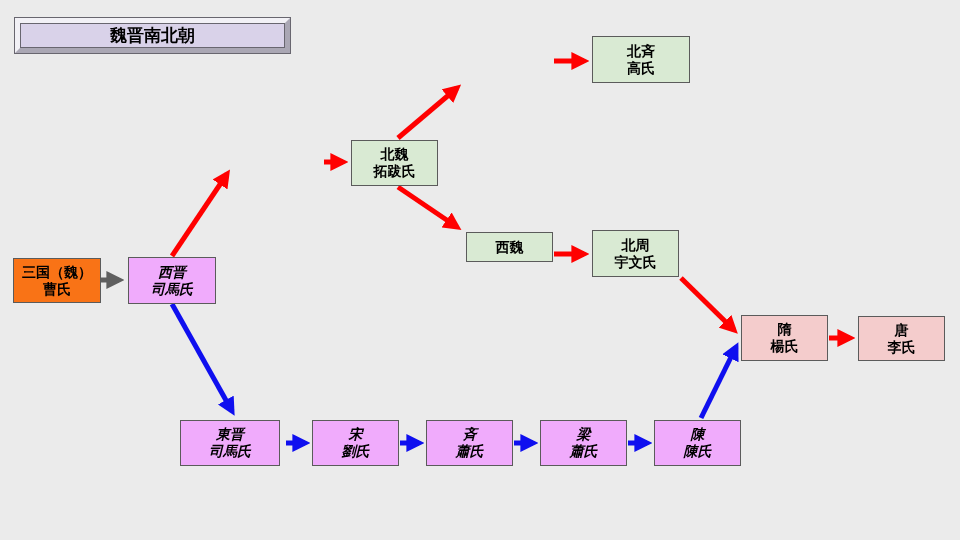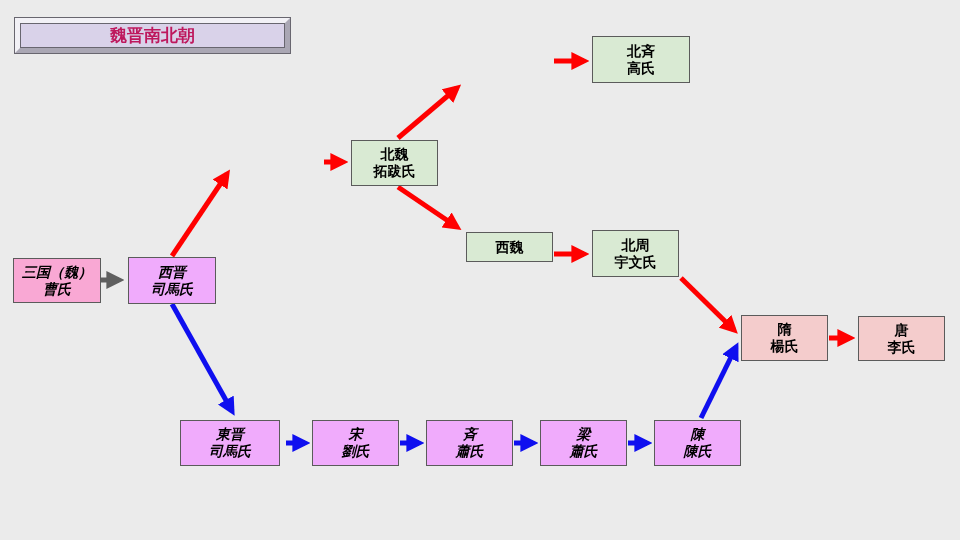--- a/index.html
+++ b/index.html
@@ -23,21 +23,21 @@
     display: flex;
     align-items: center;
     justify-content: center;
     text-align: center;
     font-weight: bold;
     font-size: 14px;
     line-height: 17px;
     color: #000;
     white-space: pre-line;
   }
-  .node.yellow { background: #f9a8d4; font-style: italic; }
+  .node.yellow { background: #f97316; }
   .node.blue   { background: #f0abfc; font-style: italic; }
   .node.green  { background: #d9ead3; }
   .node.pink   { background: #f4cccc; }
   .title-frame {
     position: absolute;
     left: 15px; top: 18px;
     width: 275px; height: 35px;
     box-sizing: border-box;
     border-style: solid;
     border-width: 5px;
@@ -51,21 +51,21 @@
   .title-inner {
     width: 100%; height: 100%;
     box-sizing: border-box;
     border: 1px solid #68666f;
     background: #d9d2e9;
     display: flex;
     align-items: center;
     justify-content: center;
     font-weight: bold;
     font-size: 17px;
-    color: #be185d;
+    color: #000000;
     white-space: pre-line;
   }
 </style>
 </head>
 <body>
 
 <div id="stage">
 
   <svg id="arrows-layer" width="960" height="540" viewBox="0 0 960 540">
     <defs>

